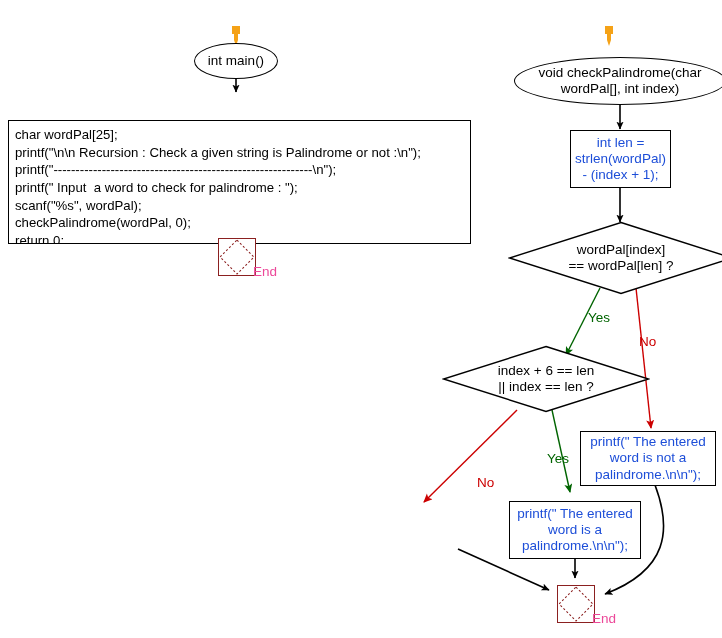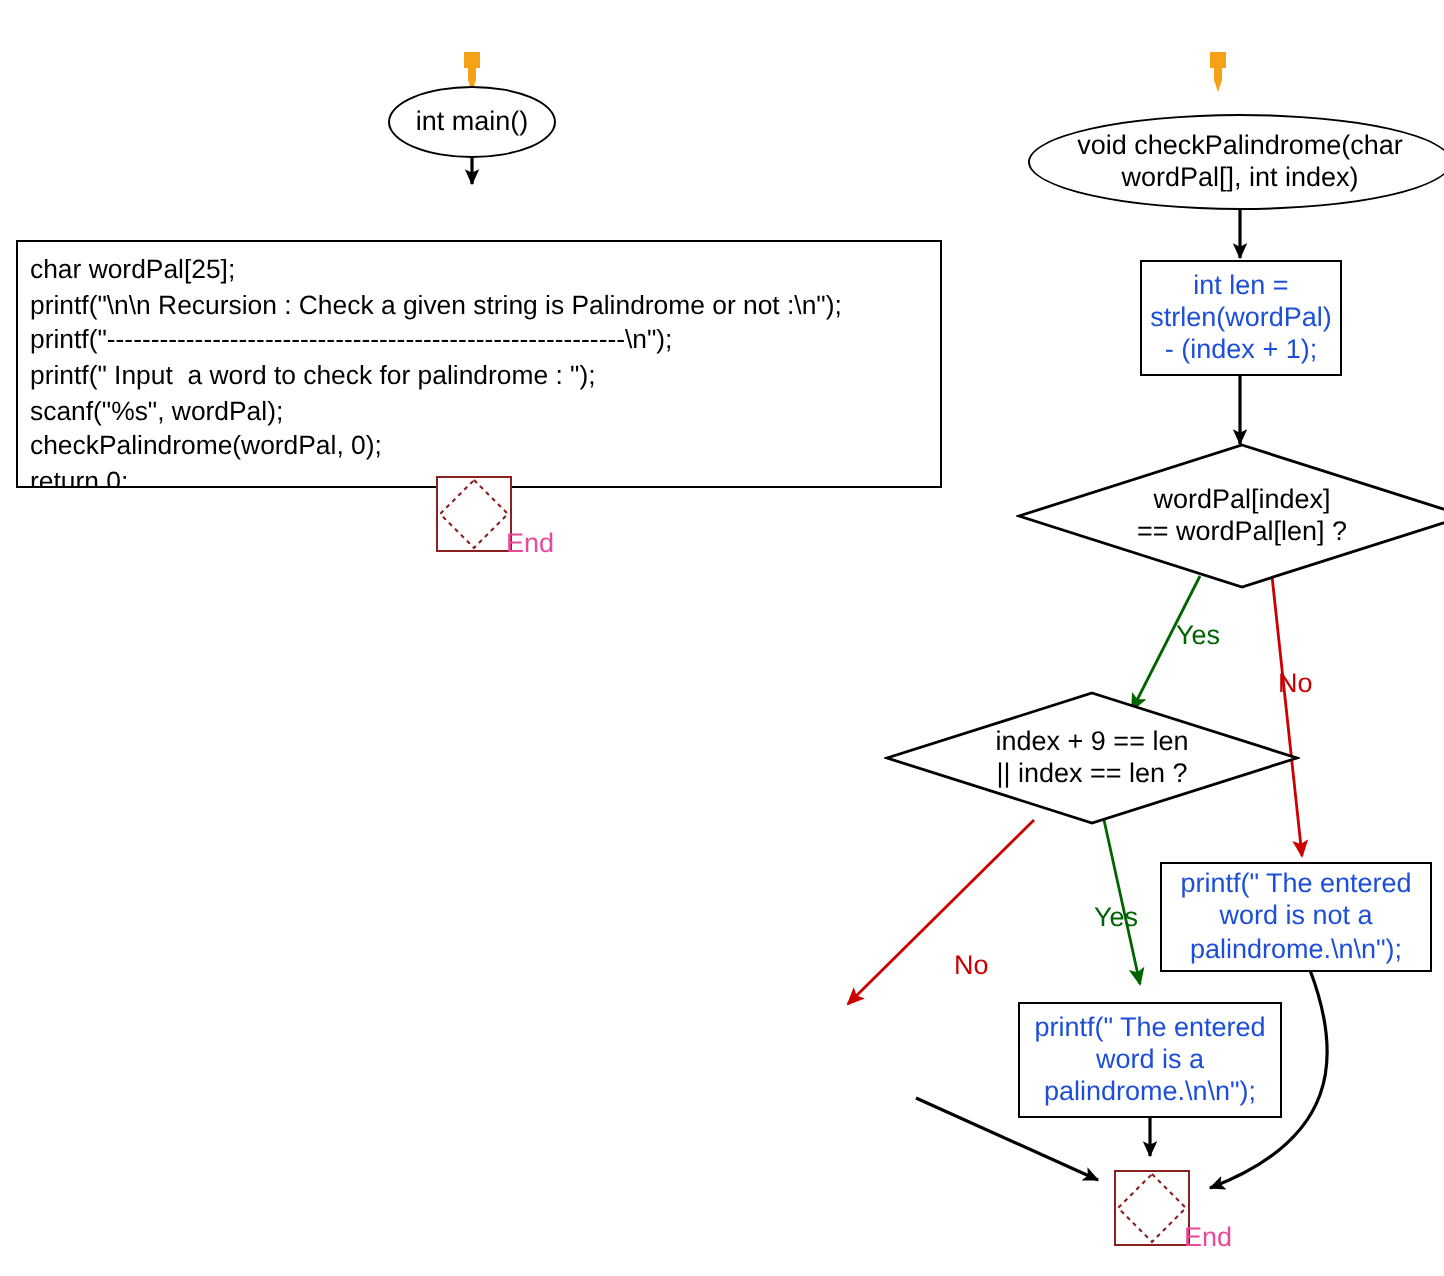--- a/index.html
+++ b/index.html
@@ -200,21 +200,21 @@
 == wordPal[len] ?</div>
   </div>
 
   <div class="edge-label lbl-yes" style="left:588px; top:310px;">Yes</div>
   <div class="edge-label lbl-no" style="left:639px; top:310px;">No</div>
 
   <div class="diamond-wrap" style="left:442px; top:345px; width:208px; height:68px;">
     <svg width="208" height="68" viewBox="0 0 208 68">
       <path d="M104,1.5 L206.5,34 L104,66.5 L1.5,34 z" fill="#ffffff" stroke="#000000" stroke-width="1.4"></path>
     </svg>
-    <div class="diamond-text">index + 9 == len
+    <div class="diamond-text">index + 6 == len
 || index == len ?</div>
   </div>
 
   <div class="edge-label lbl-no" style="left:477px; top:451px;">No</div>
   <div class="edge-label lbl-yes" style="left:547px; top:451px;">Yes</div>
 
   <div class="node rect" style="left:580px; top:431px; width:136px; height:55px; white-space:pre-line;">printf(" The entered
 word is not a
 palindrome.\n\n");</div>
 

